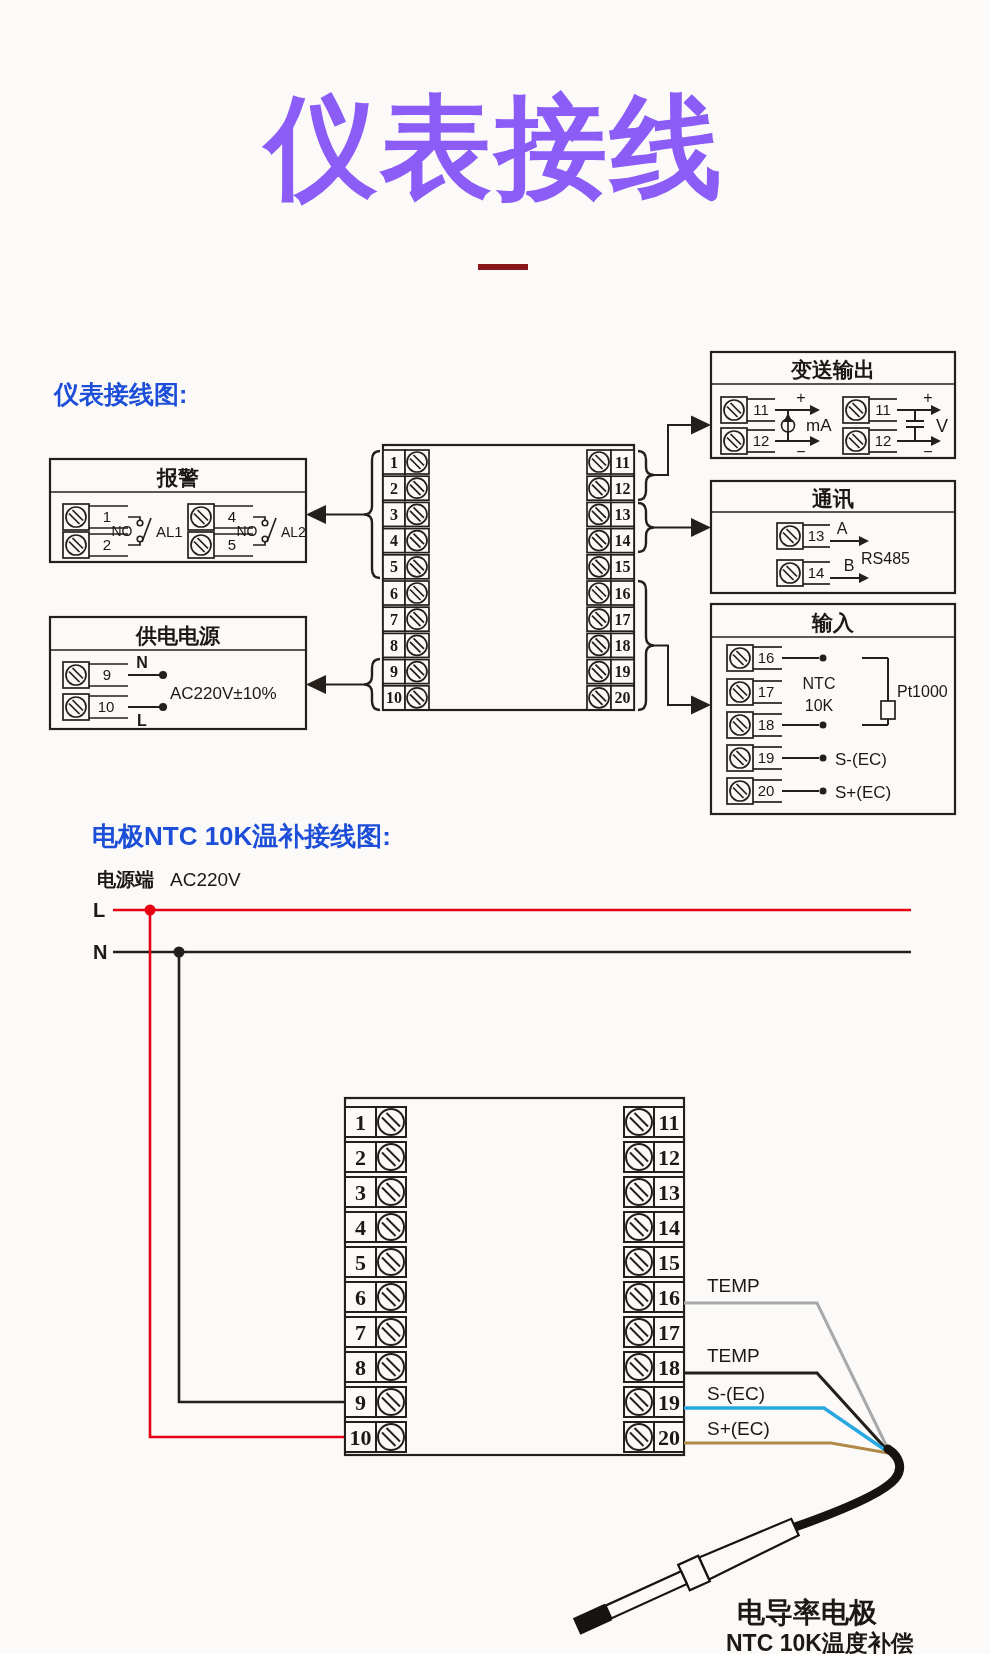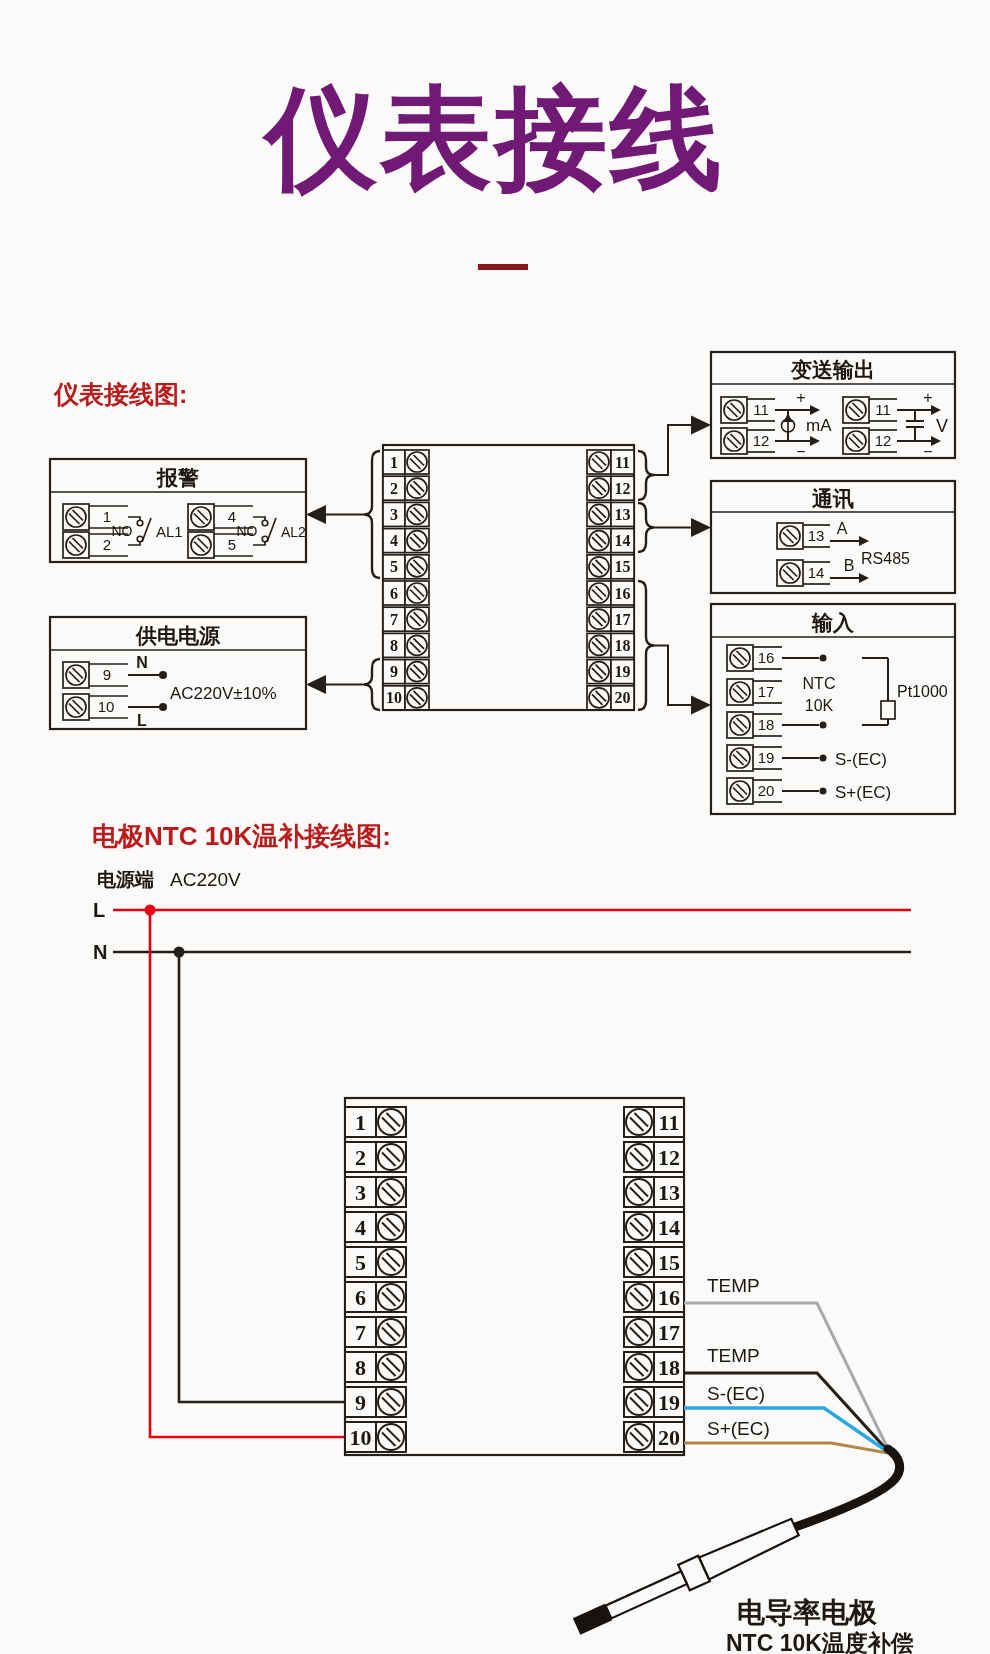--- a/index.html
+++ b/index.html
@@ -1,22 +1,22 @@
 <!DOCTYPE html>
 <html><head>
 <meta charset="utf-8">
 <style>
   html,body{margin:0;padding:0;}
   body{width:990px;height:1654px;overflow:hidden;background:#fbfaf9;position:relative;
        font-family:"Liberation Sans",sans-serif;color:#1c1814;}
   .abs{position:absolute;}
   #page-title{left:0;right:0;top:92px;text-align:center;font-size:112px;font-weight:900;
-       letter-spacing:3px;color:#701a75;line-height:1;font-family:Liberation Mono, monospace;}
+       letter-spacing:3px;color:#8b5cf6;line-height:1;}
   #title-underline{left:478px;top:264px;width:50px;height:6px;background:#8a171b;}
-  .seclabel{font-weight:bold;color:#b91c1c;}
+  .seclabel{font-weight:bold;color:#1d4ed8;}
   #label1{left:54px;top:378px;font-size:25px;}
   #label2{left:52px;top:819px;font-size:26px;margin-left:40px;}
   svg text{font-family:"Liberation Sans",sans-serif;fill:#1c1814;}
   .sn{font-family:"Liberation Serif",serif;font-weight:bold;}
   .b{font-weight:bold;}
   .s14{font-size:14px}.s15{font-size:15px}.s16{font-size:16px}.s17{font-size:17px}
   .s18{font-size:18px}.s19{font-size:19px}.s20{font-size:20px}.s21{font-size:21px}.s23{font-size:23px}.s28{font-size:28px}
   .obox{fill:none;stroke:#241f1a;stroke-width:2.2;}
   .ln{stroke:#241f1a;stroke-width:1.7;fill:none;}
   .ln2{stroke:#241f1a;stroke-width:2;fill:none;}

